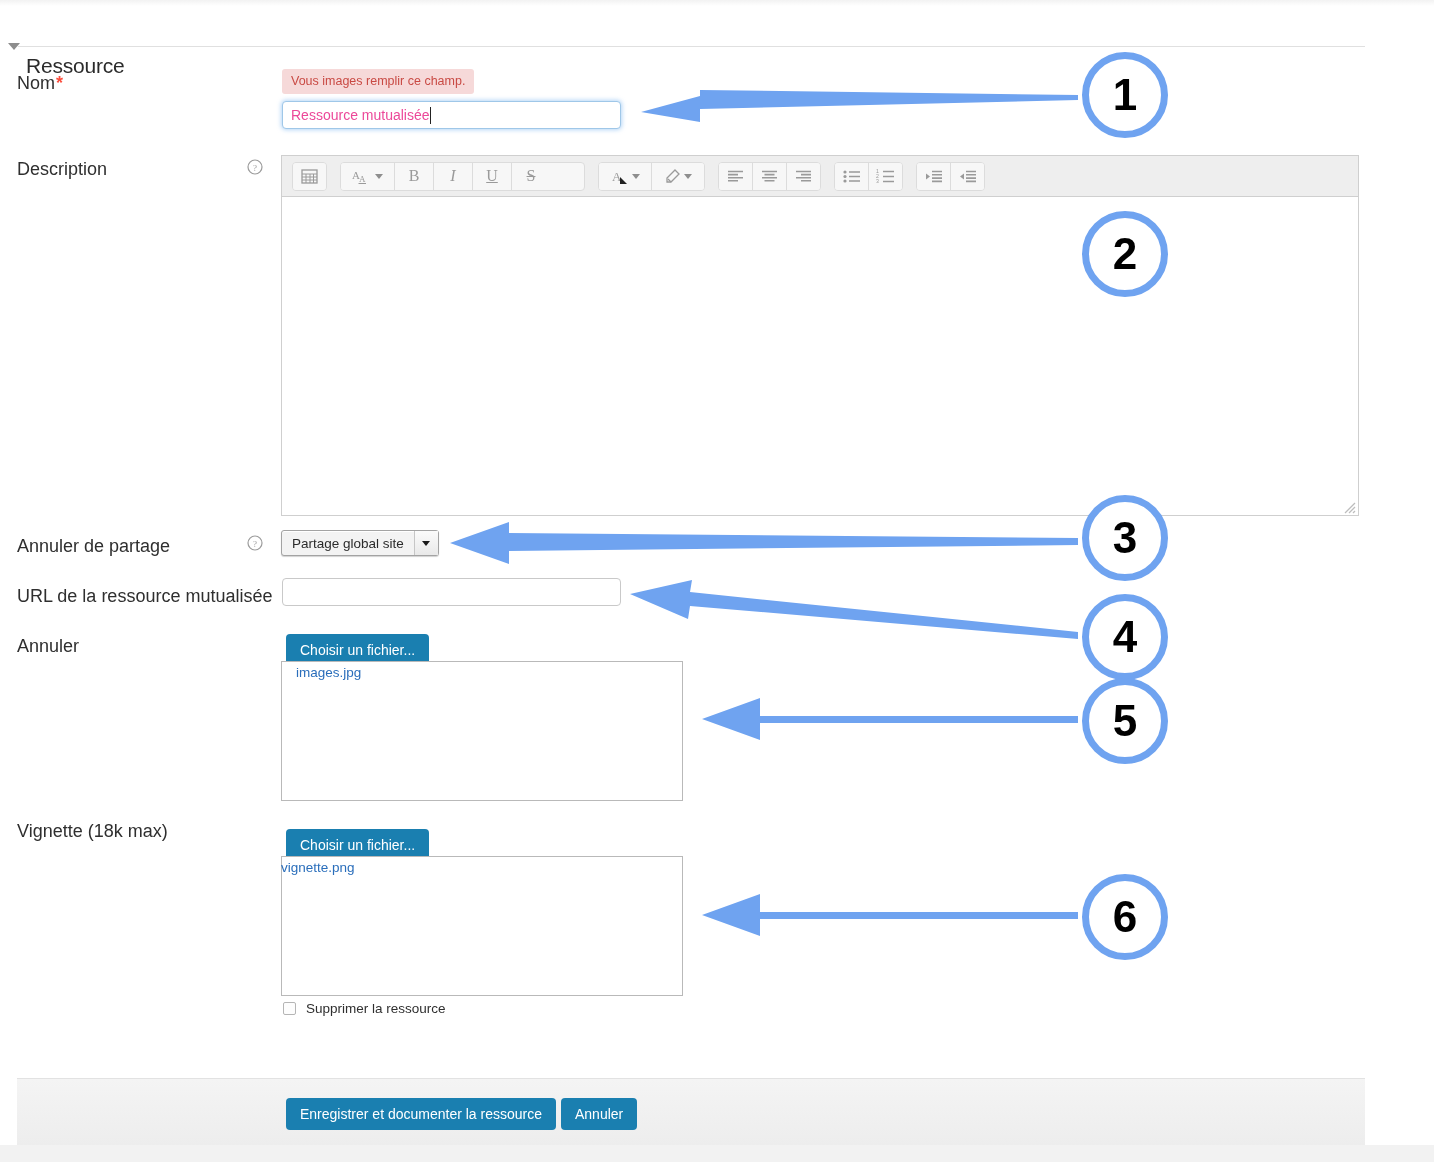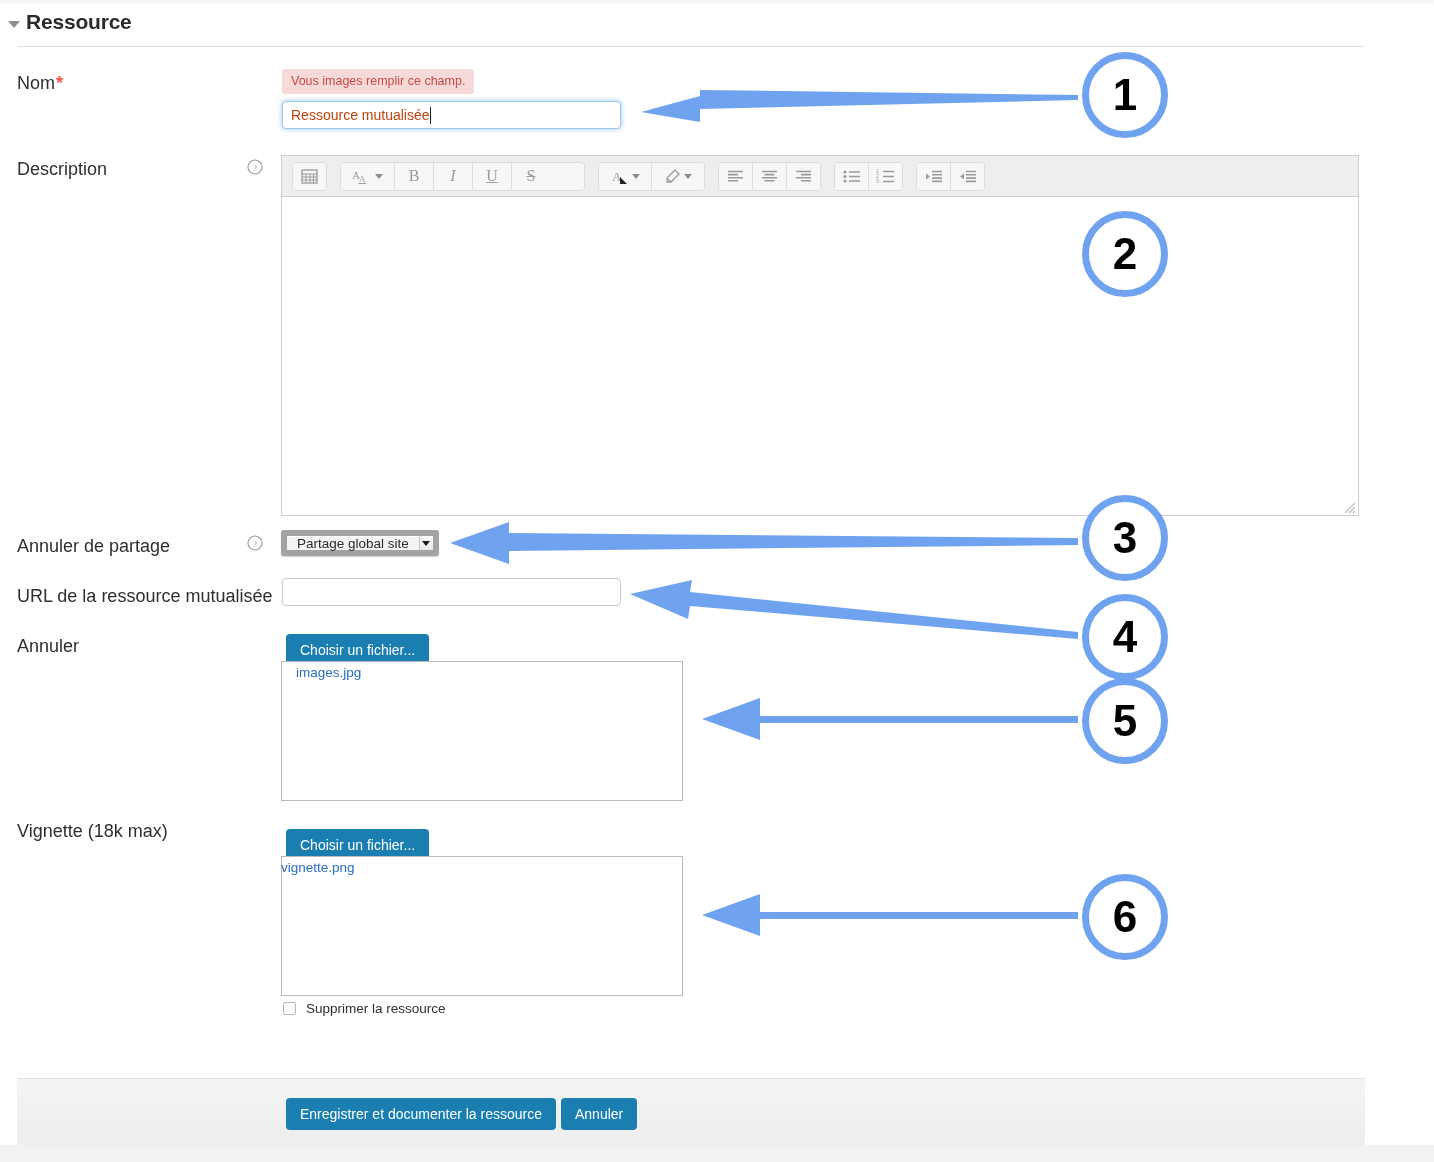--- a/index.html
+++ b/index.html
@@ -14,57 +14,57 @@
   }
   
   .top-band{position:absolute;left:0;top:0;width:1434px;height:6px;
     background:linear-gradient(to bottom,#f2f2f2,#fafafa 60%,#ffffff);}
 
   
   .section{position:absolute;left:0;top:8px;width:1434px;}
   .legend{position:absolute;left:8px;top:2px;display:flex;align-items:center;gap:6px;}
   .legend .caret{width:0;height:0;border-left:6px solid transparent;border-right:6px solid transparent;
     border-top:7px solid #8d8d8d;position:relative;top:2px;}
-  .legend .legend-text{font-size:21px;font-weight:bold;color:#2b2b2b;letter-spacing:-0.2px;}
+  .legend .legend-text{font-size:21px;font-weight:normal;color:#2b2b2b;letter-spacing:-0.2px;margin-top:44px;}
   .legend-rule{position:absolute;left:18px;top:38px;width:1347px;height:1px;background:#e0e0e0;}
   .lbl{position:absolute;font-size:18px;color:#2f2f2f;}
   .req{color:#fb4d3d;font-weight:bold;margin-left:1px;}
 
   .help-icon{position:absolute;width:16px;height:16px;}
   .help-icon svg{display:block;}
 
   
   .err{position:absolute;background:#f6d9d9;color:#c94a44;
        font-size:12.5px;padding:5px 9px 6px 9px;border-radius:3px;white-space:nowrap;}
 
   
   .txtinput{position:absolute;box-sizing:border-box;border:1px solid #9fc7e8;
       border-radius:4px;background:#fff;font-family:"Liberation Sans",sans-serif;
-      font-size:14px;color:#c2410c;padding:4px 8px;outline:none;
+      font-size:14px;color:#ec4899;padding:4px 8px;outline:none;
       box-shadow:0 0 4px 1px rgba(120,180,240,.55);}
   .txtinput.plain{border:1px solid #c9c9c9;box-shadow:none;}
   .caret-bar{position:absolute;width:1px;background:#222;}
 
   
   .editor-toolbar{position:absolute;box-sizing:border-box;background:#eeeeee;
      border:1px solid #cfcfcf;border-bottom:none;display:flex;align-items:center;gap:13px;padding:0 10px;}
   .grp{display:flex;background:#f7f7f7;border:1px solid #dcdcdc;border-radius:4px;overflow:hidden;}
   .tbtn{width:33px;height:27px;display:flex;align-items:center;justify-content:center;
         background:#f7f7f7;border-right:1px solid #dcdcdc;color:#9a9a9a;}
   .grp .tbtn:last-child{border-right:none;}
   .tbtn svg{display:block;}
   .tbtn .glyph{font-size:15px;color:#9a9a9a;font-family:"Liberation Serif",serif;}
   .tri{width:0;height:0;border-left:4px solid transparent;border-right:4px solid transparent;
        border-top:5px solid #8e8e8e;margin-left:3px;}
   .editor-area{position:absolute;box-sizing:border-box;background:#fff;border:1px solid #cfcfcf;}
   .resize-grip{position:absolute;width:14px;height:14px;}
 
   
   .selbox{position:absolute;box-sizing:border-box;display:flex;align-items:center;
-     border:6px solid #a3a3a3;border-radius:3px;background:#f3f3f3;
+     border:1px solid #a3a3a3;border-radius:3px;background:#f3f3f3;
      box-shadow:inset 0 1px 0 #fff, 0 1px 1px rgba(0,0,0,.18);}
   .selbox .selval{flex:1;padding:0 10px;font-size:13.5px;color:#2b2b2b;white-space:nowrap;}
   .selbox .selarrow{width:28px;height:100%;display:flex;align-items:center;justify-content:center;
      border-left:1px solid #c6c6c6;background:linear-gradient(to bottom,#fbfbfb,#e9e9e9);}
   .selbox .selarrow .t{width:0;height:0;border-left:4px solid transparent;border-right:4px solid transparent;border-top:5px solid #1a1a1a;}
 
   
   .btn{position:absolute;box-sizing:border-box;background:#1a7fb0;color:#fff;border:none;border-radius:4px;
      font-family:"Liberation Sans",sans-serif;font-size:14px;padding:8px 14px;cursor:pointer;white-space:nowrap;}
 

